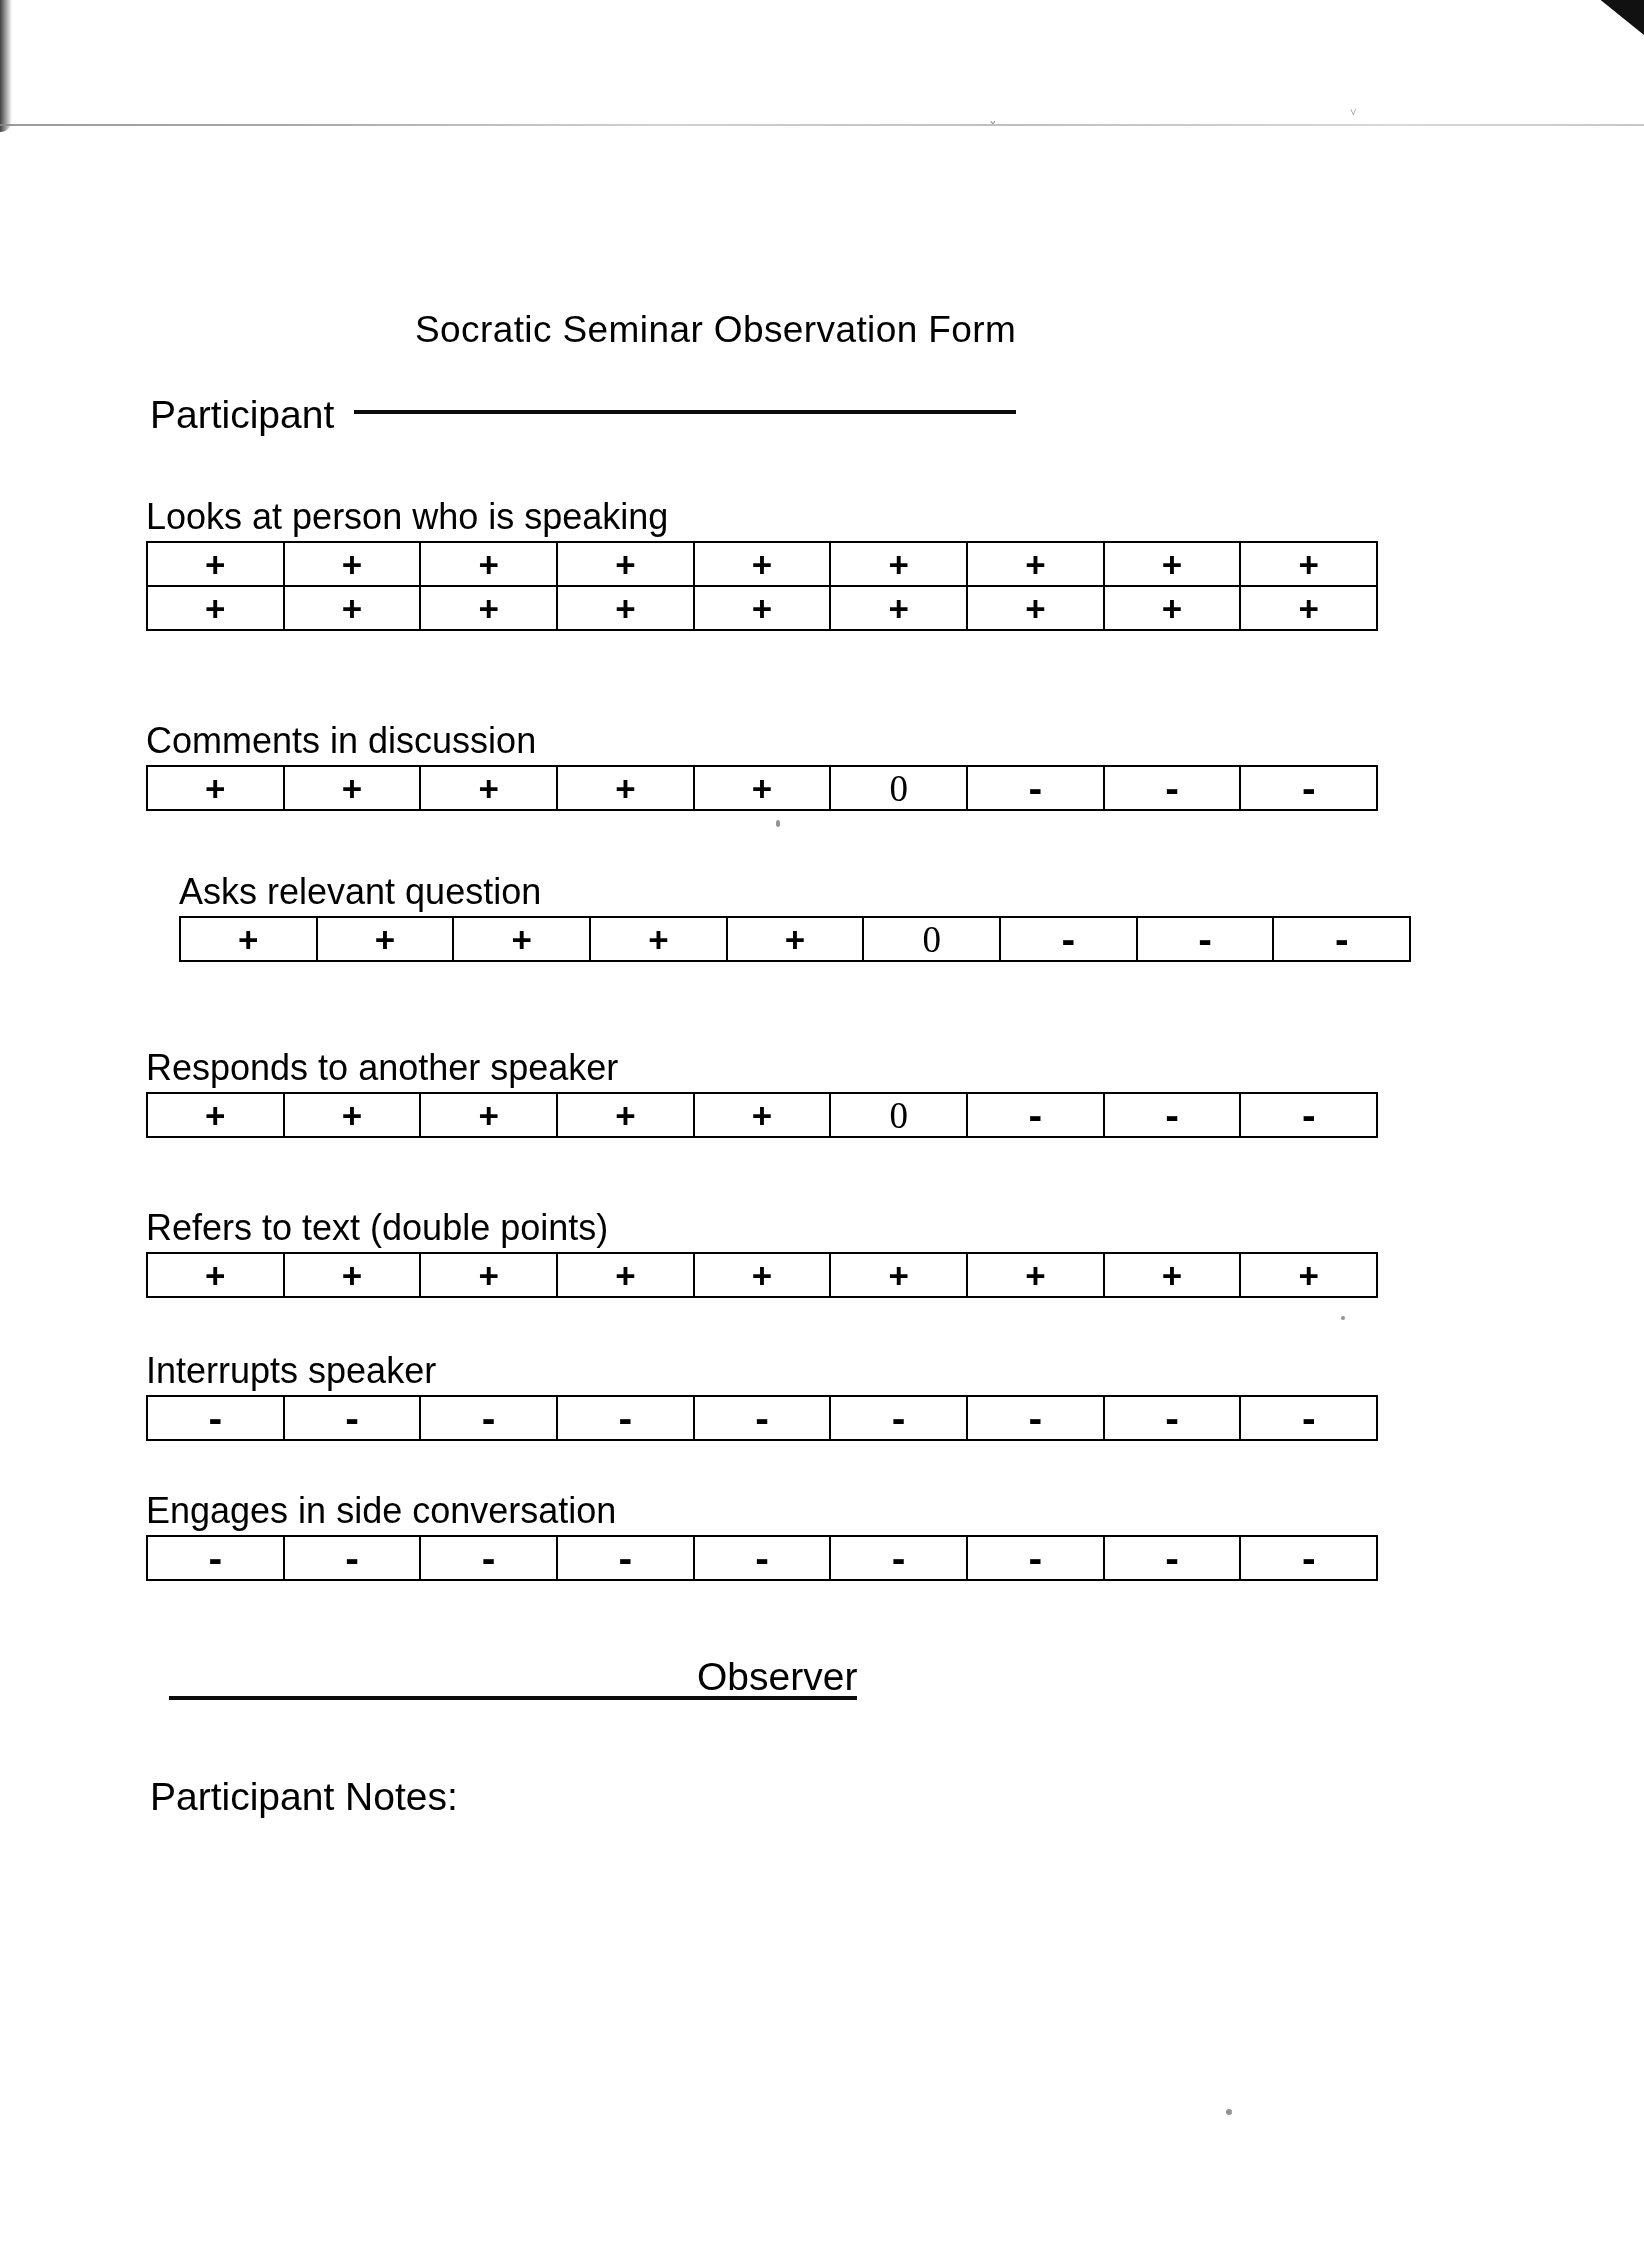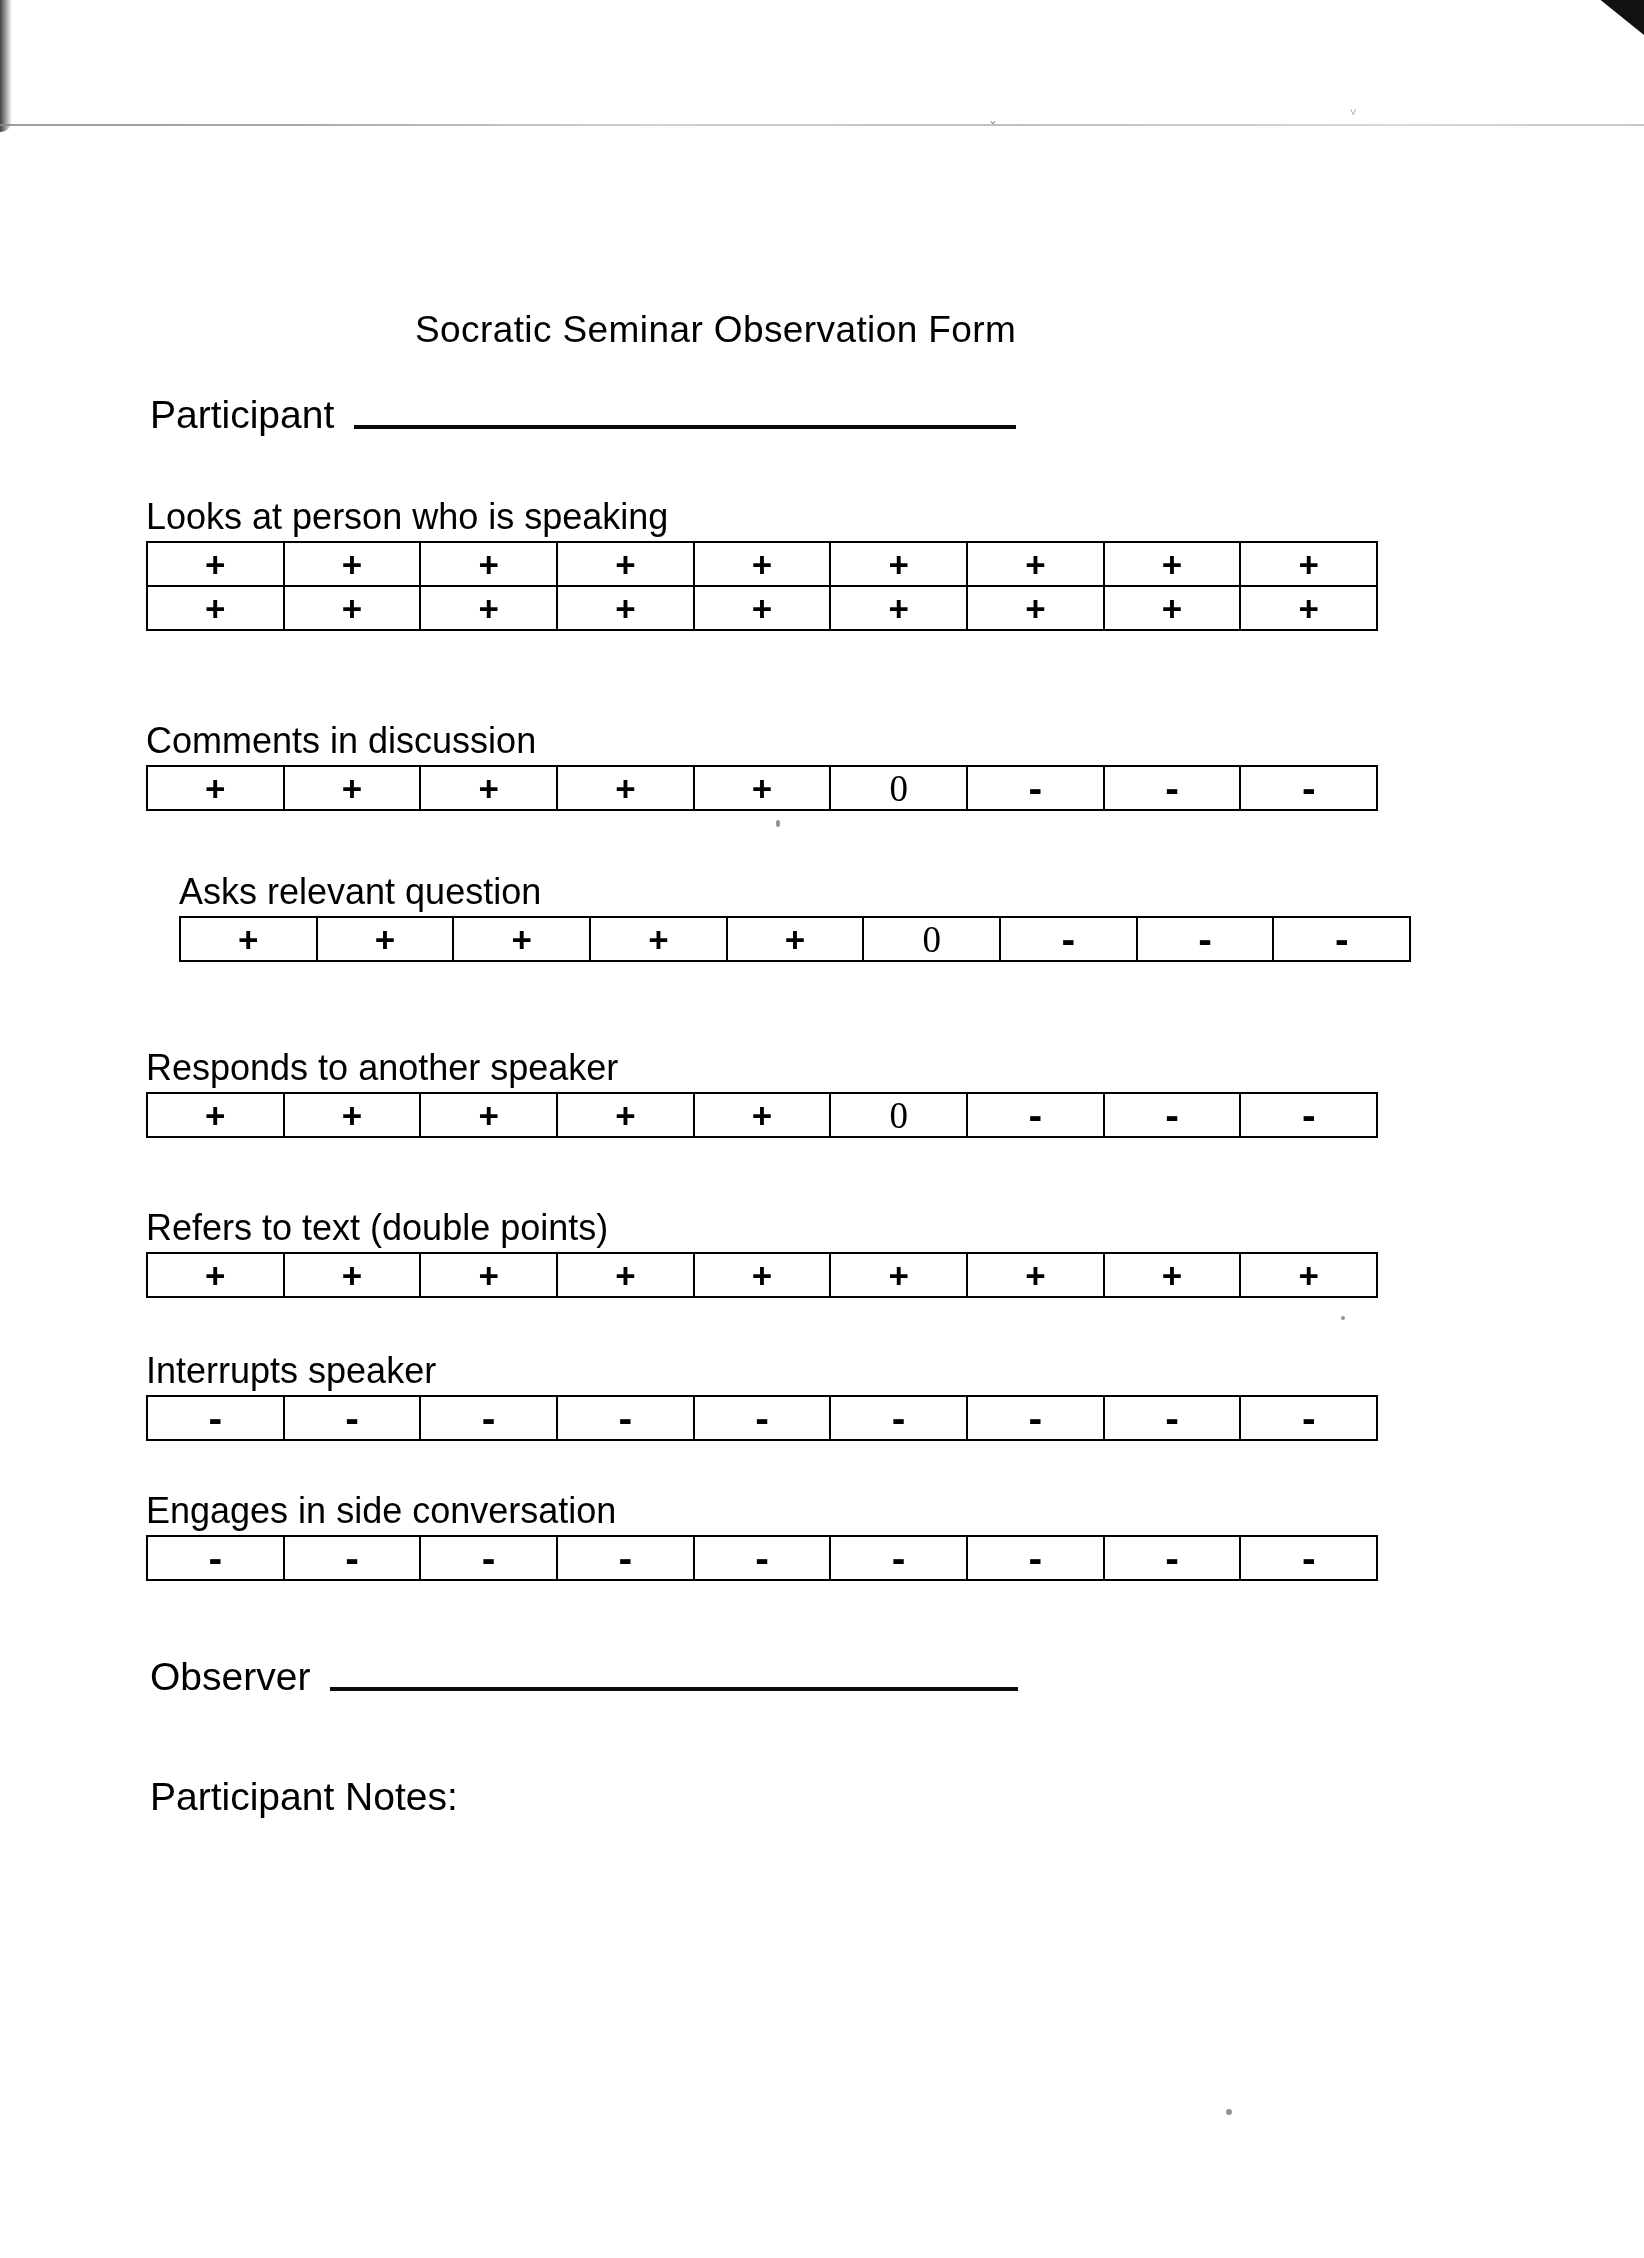--- a/index.html
+++ b/index.html
@@ -168,21 +168,21 @@
   <div class="scan-speck" style="left:1341px; top:1316px; width:4.4px; height:4.4px;"></div>
   <div class="scan-speck" style="left:931px; top:573px; width:4.4px; height:3.5px;"></div>
   <div class="scan-speck" style="left:943px; top:575px; width:3.5px; height:3.5px;"></div>
   <div class="scan-speck" style="left:776px; top:820px; width:4.4px; height:7px;"></div>
   <div class="scan-mark" style="left:1350px; top:106px;">˅</div>
   <div class="scan-mark" style="left:988px; top:113px;">⌄</div>
   <div class="scan-speck" style="left:1173px; top:1567px; width:3.5px; height:11.5px; border-radius:0.9px; transform:rotate(12deg);"></div>
 
   <div class="doc-title">Socratic Seminar Observation Form</div>
 
-  <div class="field-row" style="left:150px; top:395px;">
+  <div class="field-row" style="left:150px; top:395px;align-items:center;">
     <span class="field-label">Participant</span>
     <span class="field-rule" style="width:662px;"></span>
   </div>
 
   <div class="section" style="top:498px;">
     <div class="section-label">Looks at person who is speaking</div>
     <div class="grid">
       <div class="cell mark-plus">+</div>
       <div class="cell mark-plus">+</div>
       <div class="cell mark-plus">+</div>
@@ -289,21 +289,21 @@
       <div class="cell mark-minus">-</div>
       <div class="cell mark-minus">-</div>
       <div class="cell mark-minus">-</div>
       <div class="cell mark-minus">-</div>
       <div class="cell mark-minus">-</div>
       <div class="cell mark-minus">-</div>
       <div class="cell mark-minus">-</div>
     </div>
   </div>
 
-  <div class="field-row" style="left:150px; top:1657px;">
+  <div class="field-row" style="left:150px; top:1657px;flex-direction:column;">
     <span class="field-label">Observer</span>
     <span class="field-rule" style="width:688px;"></span>
   </div>
 
   <div class="notes-label" style="top:1775px;">Participant Notes:</div>
 
 </div>
 
 
 </body></html>

